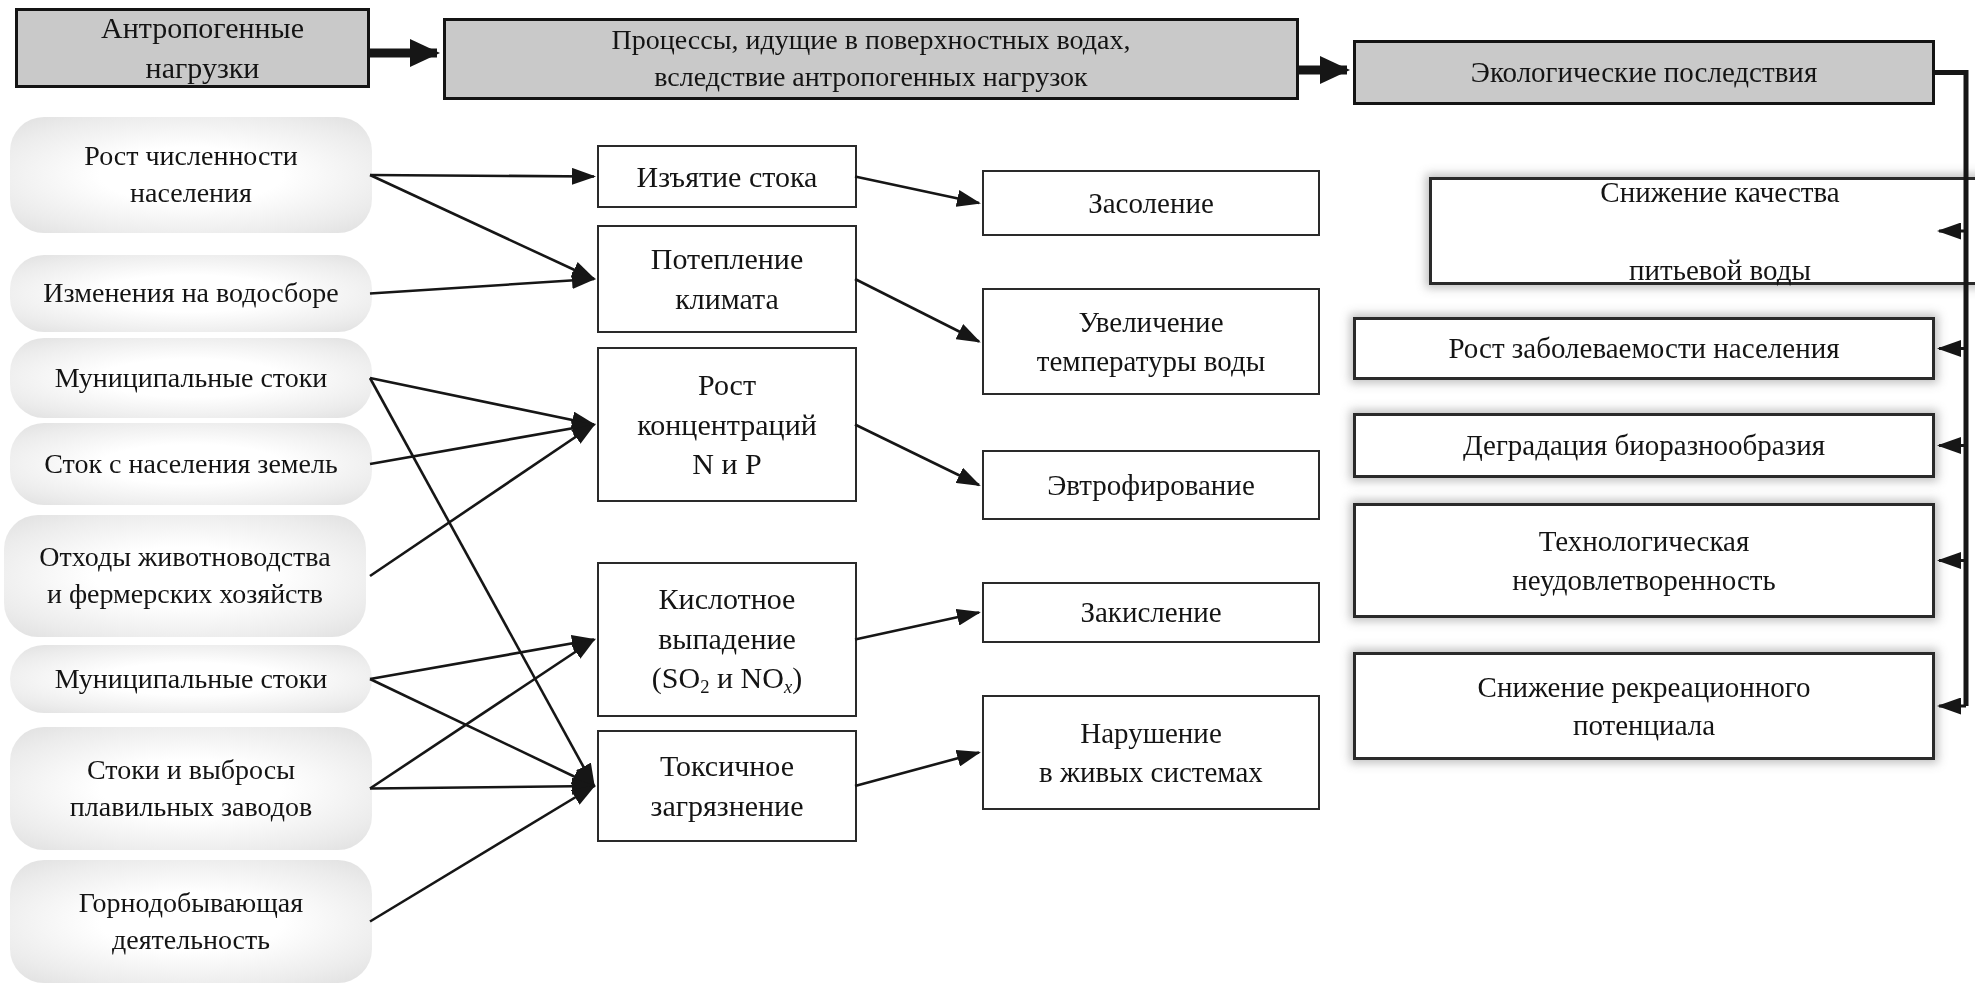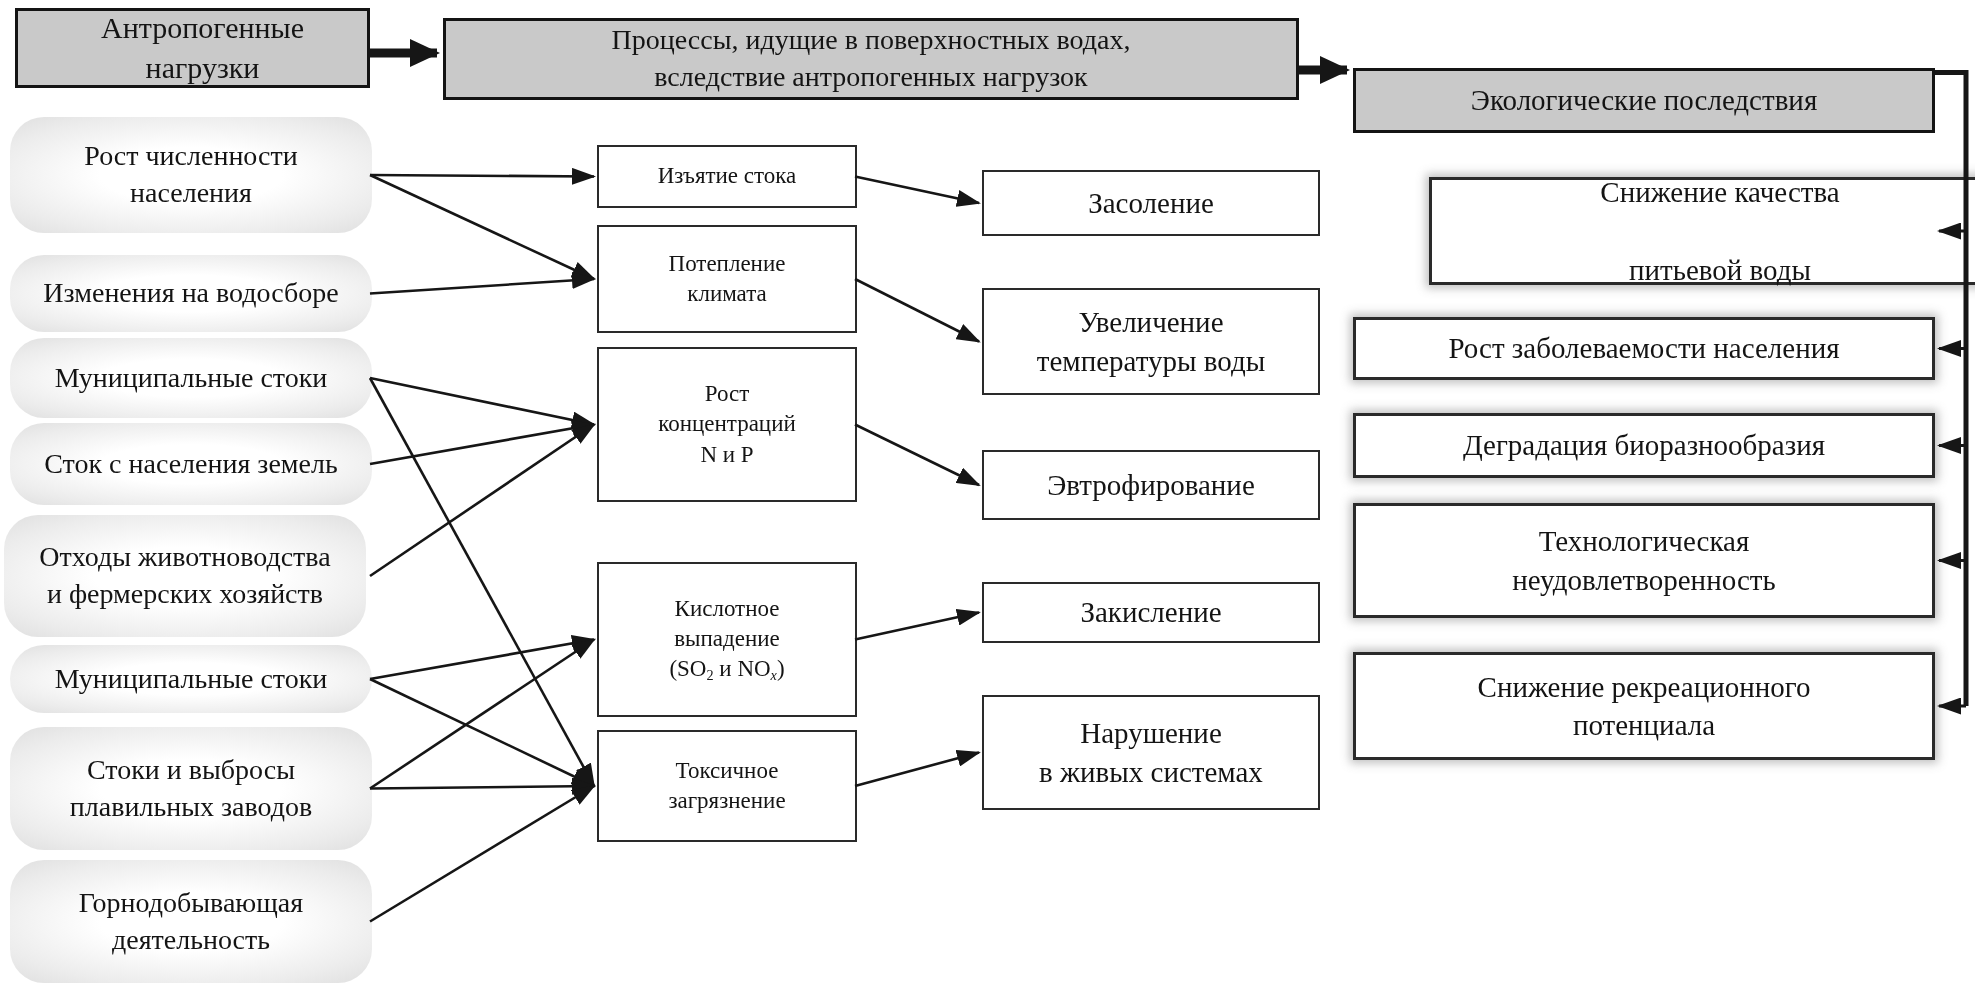--- a/index.html
+++ b/index.html
@@ -8,36 +8,36 @@
     font-family:"Liberation Serif","DejaVu Serif",serif;color:#141414;
   }
   #arrows{position:absolute;left:0;top:0;z-index:3;pointer-events:none;}
   .node{position:absolute;z-index:2;display:flex;flex-direction:column;justify-content:center;
         align-items:center;text-align:center;box-sizing:border-box;}
   .ln{white-space:nowrap;line-height:1.32;}
   
   .hdr{background:#c9c9c9;border:3px solid #141414;}
   #n-header-left{left:15px;top:8px;width:355px;height:80px;font-size:30px;padding-left:20px;}
   #n-header-mid{left:443px;top:18px;width:856px;height:82px;font-size:28px;}
-  #n-header-right{left:1353px;top:40px;width:582px;height:65px;font-size:29px;margin-top:28px;}
+  #n-header-right{left:1353px;top:40px;width:582px;height:65px;font-size:29px;}
   
   .pill{
     border-radius:34px;font-size:28px;
     background:radial-gradient(ellipse 90% 85% at 50% 50%, #ffffff 28%, #ececec 62%, #d2d2d2 100%);
   }
   #n-load-1{left:10px;top:117px;width:362px;height:116px;}
   #n-load-2{left:10px;top:255px;width:362px;height:77px;}
   #n-load-3{left:10px;top:338px;width:362px;height:80px;}
   #n-load-4{left:10px;top:423px;width:362px;height:82px;}
   #n-load-5{left:4px;top:515px;width:362px;height:122px;}
   #n-load-6{left:10px;top:645px;width:362px;height:68px;}
   #n-load-7{left:10px;top:727px;width:362px;height:123px;}
   #n-load-8{left:10px;top:860px;width:362px;height:123px;}
   
-  .proc{background:#ffffff;border:2px solid #2a2a2a;font-size:23px;}
+  .proc{background:#ffffff;border:2px solid #2a2a2a;font-size:30px;}
   #n-proc-izjatie{left:597px;top:145px;width:260px;height:63px;}
   #n-proc-poteplenie{left:597px;top:225px;width:260px;height:108px;}
   #n-proc-rost{left:597px;top:347px;width:260px;height:155px;}
   #n-proc-kislotnoe{left:597px;top:562px;width:260px;height:155px;}
   #n-proc-toksichnoe{left:597px;top:730px;width:260px;height:112px;}
   
   .eff{background:#ffffff;border:2px solid #2a2a2a;font-size:29px;}
   #n-eff-zasolenie{left:982px;top:170px;width:338px;height:66px;}
   #n-eff-uvelichenie{left:982px;top:288px;width:338px;height:107px;}
   #n-eff-evtro{left:982px;top:450px;width:338px;height:70px;}

